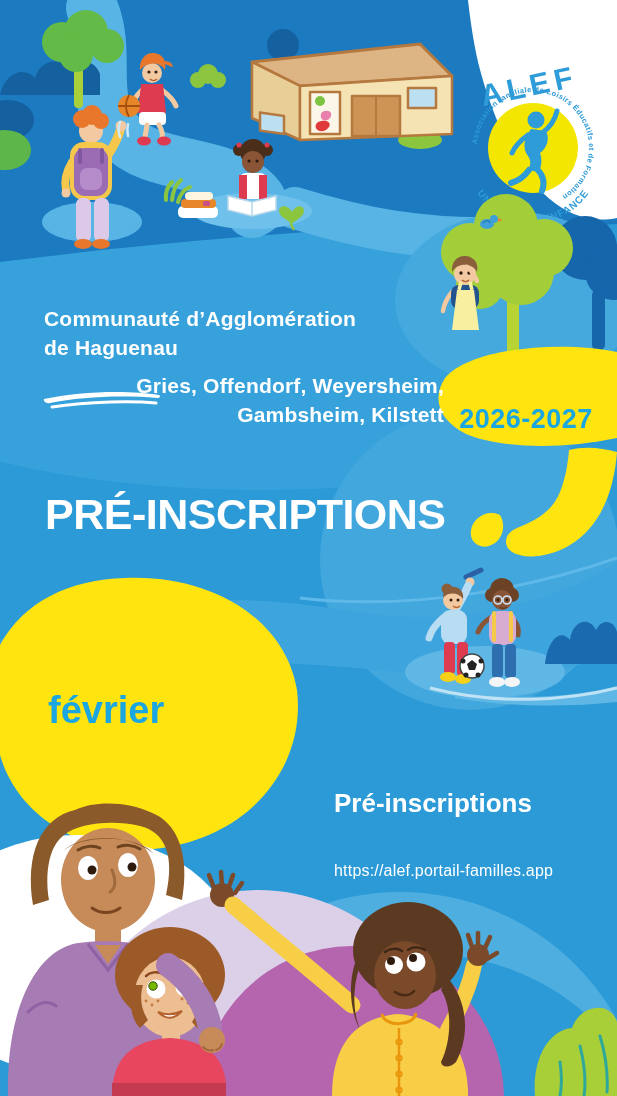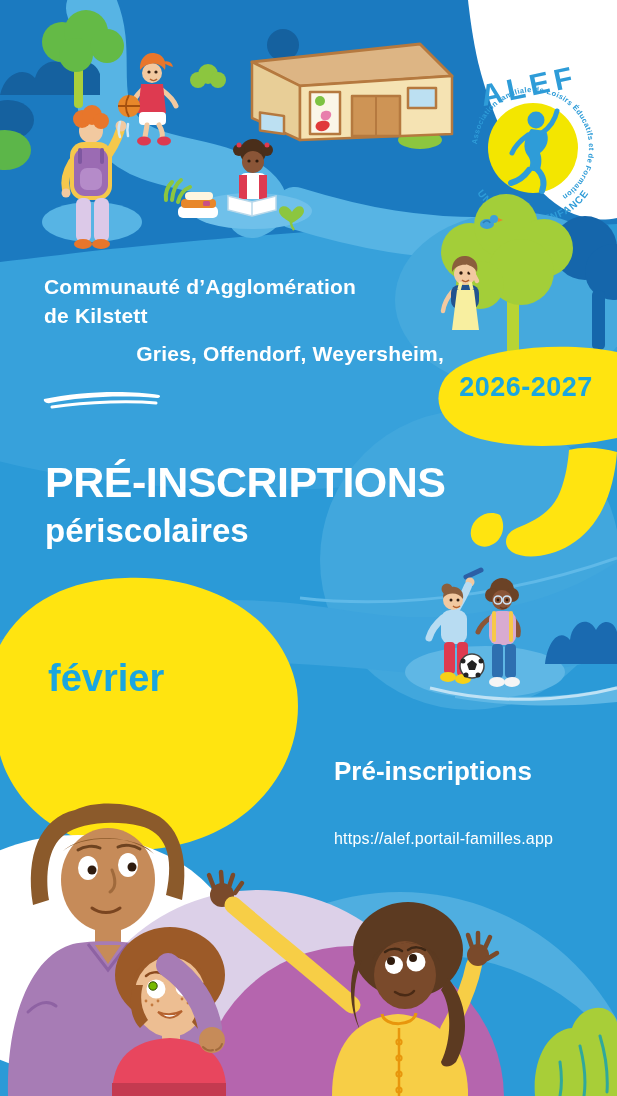--- a/index.html
+++ b/index.html
@@ -1,21 +1,21 @@
 <!DOCTYPE html>
 <html><head>
 <meta charset="utf-8">
 <style>
   html,body{margin:0;padding:0;background:#e8e8e8;}
   #poster{
     position:relative;width:617px;height:1096px;overflow:hidden;
     background:#2B9AD7;font-family:"Liberation Sans",sans-serif;
   }
   #art{position:absolute;left:0;top:0;width:617px;height:1096px;display:block;}
-  .txt{position:absolute;white-space:normal;}
+  .txt{position:absolute;white-space:normal;margin-top:32px;}
   .txt .line{display:block;}
   .community,.communes{
     left:44px;width:400px;color:#fff;font-weight:bold;
     font-size:21px;line-height:29px;letter-spacing:.2px;
   }
   .community{top:272px;}
   .communes{top:339px;text-align:right;}
   .badge-text{
     left:440px;top:372px;width:172px;text-align:center;
     color:#1AA6E0;font-weight:bold;font-size:27px;letter-spacing:.5px;
@@ -391,31 +391,31 @@
   </g>
 
   <g>
     <path d="M44,399 C80,391 130,390 159,395 C161,396 160,398 157,398 C120,395 80,397 50,403 C46,404 43,401 44,399 Z" fill="#FFFFFF"></path>
     <path d="M52,407 C90,401 135,401 156,403" stroke="#FFFFFF" stroke-width="3" fill="none" stroke-linecap="round"></path>
   </g>
 </svg>
 
 <div class="txt community">
   <span class="line">Communauté d’Agglomération</span>
-  <span class="line">de Kilstett</span>
+  <span class="line">de Haguenau</span>
 </div>
 
 <div class="txt communes">
   <span class="line">Gries, Offendorf, Weyersheim,</span>
+  <span class="line">Gambsheim, Kilstett</span>
 </div>
 
 <div class="txt badge-text">2026-2027</div>
 
 <div class="txt title-main">PRÉ-INSCRIPTIONS</div>
-<div class="txt title-sub">périscolaires</div>
 
 <div class="txt period">
   <span class="line">février</span>
 </div>
 
 <div class="txt online-label">
   <span class="line">Pré-inscriptions</span>
 </div>
 
 <div class="txt online-url">https://alef.portail-familles.app</div>

